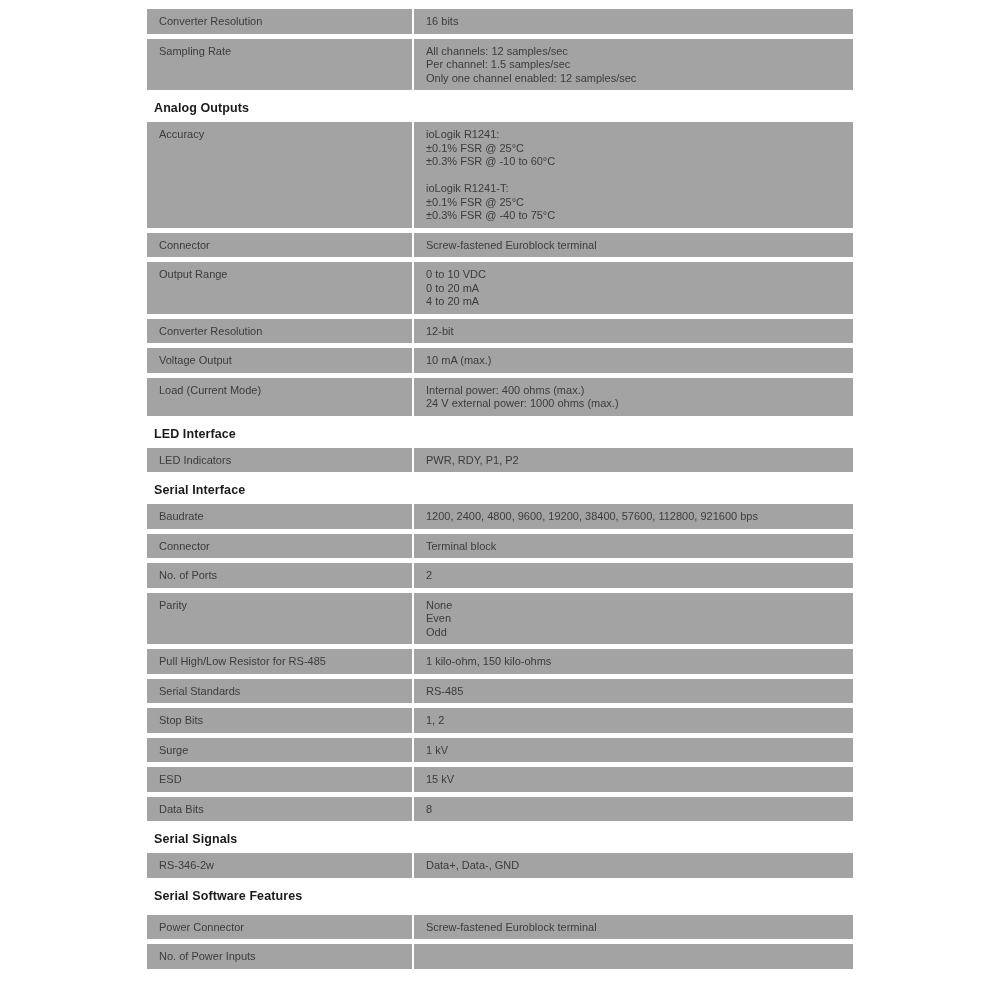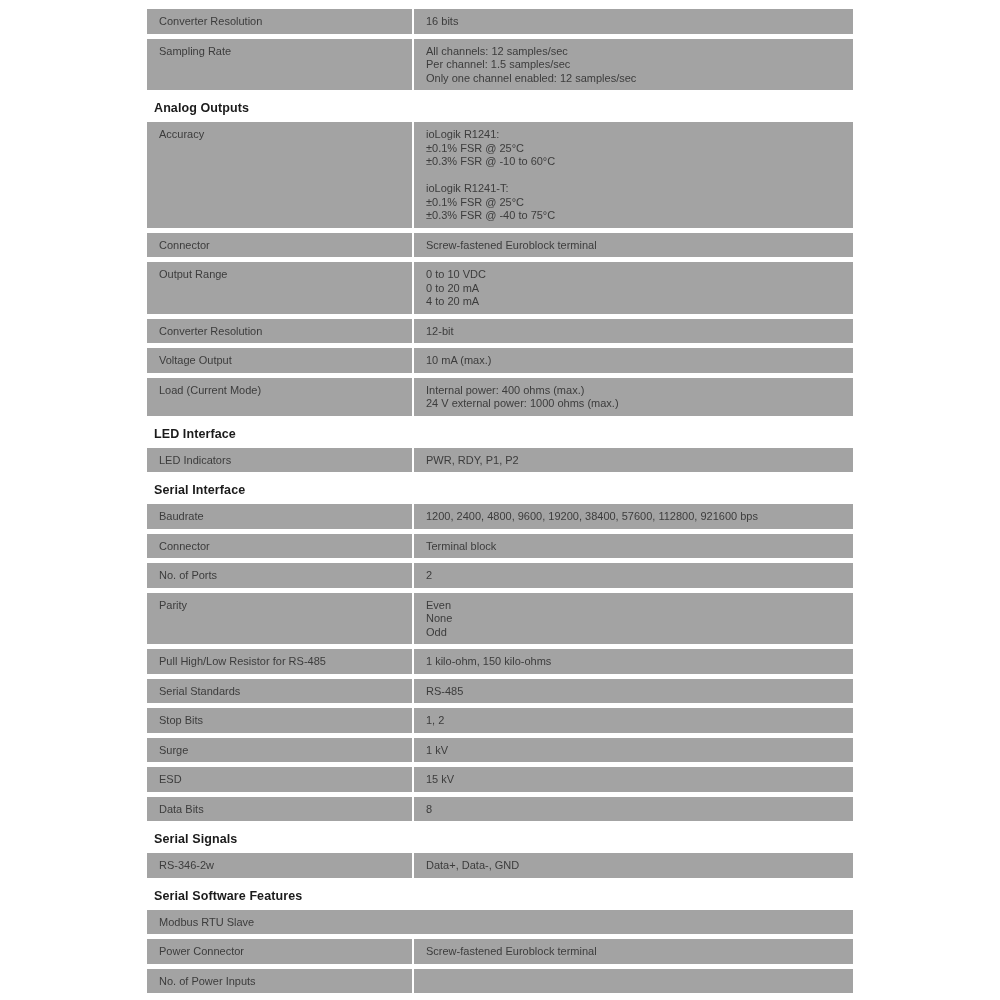--- a/index.html
+++ b/index.html
@@ -148,22 +148,22 @@
   <div class="spec-row">
     <div class="spec-cell spec-label">No. of Ports</div>
     <div class="spec-cell spec-value">
         <div class="value-line">2</div>
       </div>
   </div>
 
   <div class="spec-row">
     <div class="spec-cell spec-label">Parity</div>
     <div class="spec-cell spec-value">
+        <div class="value-line">None</div>
         <div class="value-line">Even</div>
-        <div class="value-line">None</div>
         <div class="value-line">Odd</div>
       </div>
   </div>
 
   <div class="spec-row">
     <div class="spec-cell spec-label">Pull High/Low Resistor for RS-485</div>
     <div class="spec-cell spec-value">
         <div class="value-line">1 kilo-ohm, 150 kilo-ohms</div>
       </div>
   </div>
@@ -208,23 +208,20 @@
   <div class="spec-row">
     <div class="spec-cell spec-label">RS-346-2w</div>
     <div class="spec-cell spec-value">
         <div class="value-line">Data+, Data-, GND</div>
       </div>
   </div>
 
   <div class="section-header">Serial Software Features</div>
 
   <div class="spec-row">
-    <div class="spec-cell spec-value">
-        <div class="value-line">Modbus RTU Slave</div>
-      </div>
   </div>
 
 
   <div class="spec-row">
     <div class="spec-cell spec-label">Power Connector</div>
     <div class="spec-cell spec-value">
         <div class="value-line">Screw-fastened Euroblock terminal</div>
       </div>
   </div>
 

